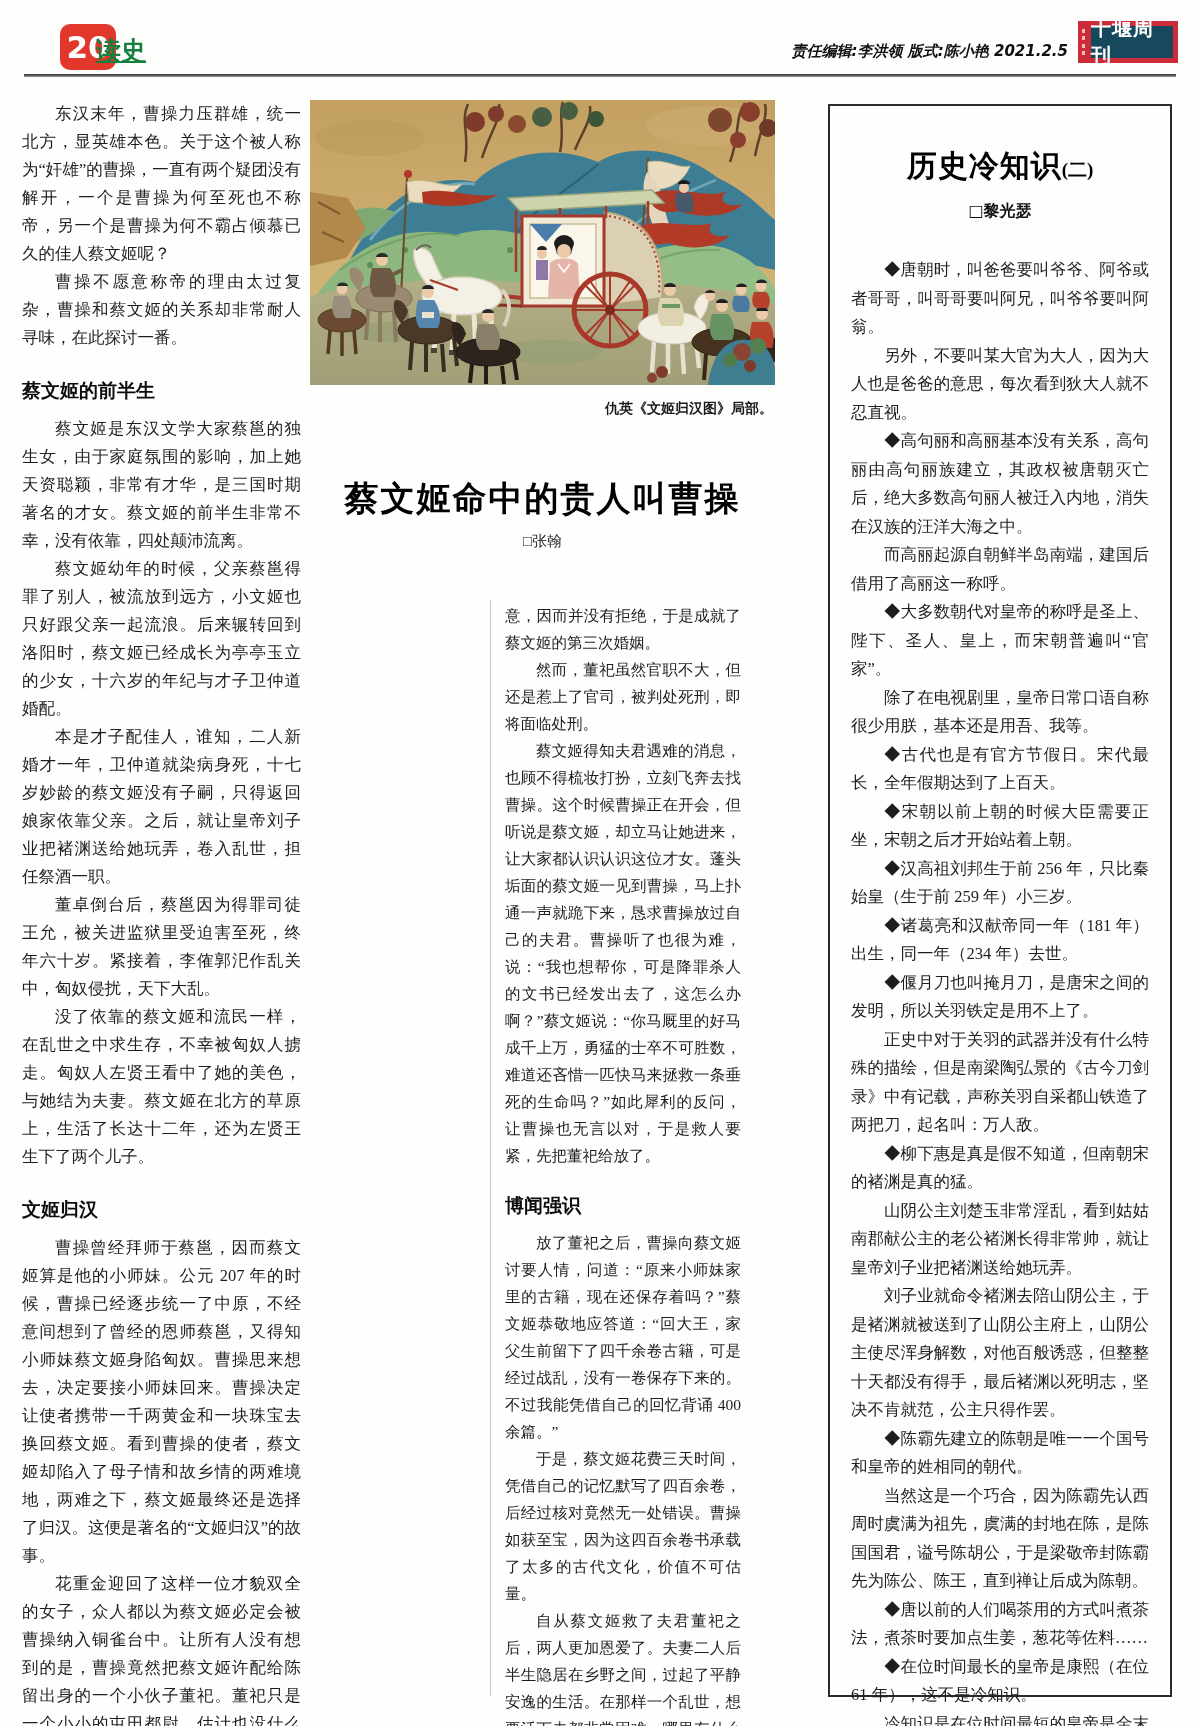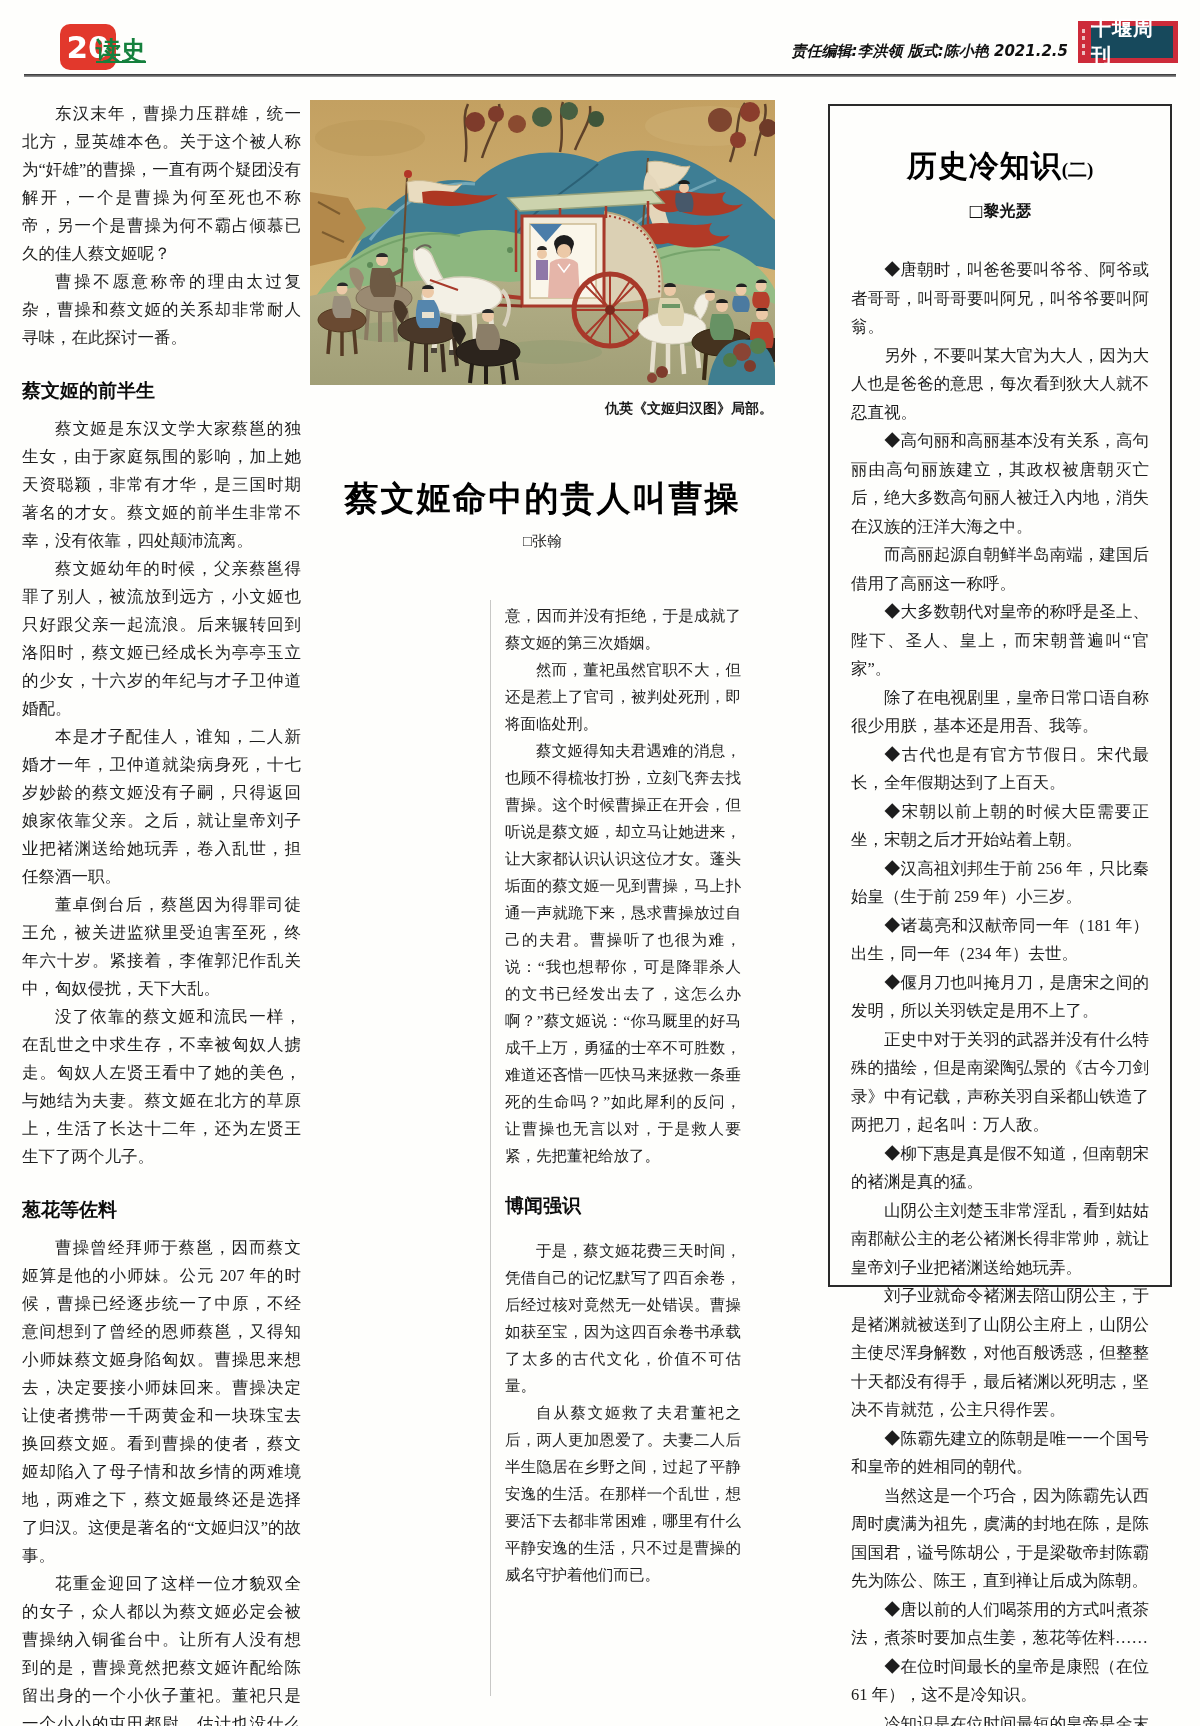--- a/index.html
+++ b/index.html
@@ -24,33 +24,33 @@
 
   
   .col-left{position:absolute;left:22px;top:100px;width:279px;}
   .col-mid{position:absolute;left:505px;top:602px;width:236px;}
   .col-divider{position:absolute;left:490px;top:600px;width:1px;height:1096px;background:#c8c8c6;}
 
   .para{font-size:16.5px;line-height:28px;text-align:justify;text-indent:2em;margin:0;}
   .para.no-indent{text-indent:0;}
   .col-mid .para{font-size:15.5px;line-height:27px;}
   .sec-head{font:bold 19px "DejaVu Sans",sans-serif;color:#0c0c0c;margin:26px 0 11px;text-indent:0;}
-  .col-mid .sec-head{margin:24px 0 18px;font-family:Liberation Mono, monospace;}
+  .col-mid .sec-head{margin:24px 0 10px;font-family:Liberation Mono, monospace;}
 
   
   .painting{position:absolute;left:310px;top:100px;width:465px;height:285px;display:block;}
   .caption{position:absolute;left:310px;top:392px;width:463px;text-align:right;
            font:bold 14px "DejaVu Sans",sans-serif;color:#1a1a1a;margin-top:8px;}
   .feature-title{position:absolute;left:300px;top:476px;width:485px;text-align:center;
                  font:bold 34px "Liberation Serif",serif;letter-spacing:2px;color:#000;}
   .feature-byline{position:absolute;left:300px;top:532px;width:485px;text-align:center;
                   font:15px "Liberation Serif",serif;color:#222;}
 
   
-  .sidebar{position:absolute;left:828px;top:104px;width:344px;height:1183px;border:2px solid #2a2a2a;
+  .sidebar{position:absolute;left:828px;top:104px;width:344px;height:1593px;border:2px solid #2a2a2a;
            box-sizing:border-box;padding:40px 21px 20px;background:#fefefc;}
   .sidebar-title{text-align:center;font:bold 30px "Liberation Serif",serif;color:#000;letter-spacing:1px;}
   .sidebar-title .suffix{font-size:19px;font-weight:bold;letter-spacing:0;}
   .sidebar-byline{text-align:center;font:bold 16px "DejaVu Sans",sans-serif;margin:14px 0 34px;color:#111;}
   .sidebar .para{font-size:16.5px;line-height:28.5px;}
 </style>
 </head>
 <body>
 
 <div class="page">
@@ -71,21 +71,21 @@
 
   <div class="col-left">
       <div class="para">东汉末年，曹操力压群雄，统一北方，显英雄本色。关于这个被人称为“奸雄”的曹操，一直有两个疑团没有解开，一个是曹操为何至死也不称帝，另一个是曹操为何不霸占倾慕已久的佳人蔡文姬呢？</div>
       <div class="para">曹操不愿意称帝的理由太过复杂，曹操和蔡文姬的关系却非常耐人寻味，在此探讨一番。</div>
       <div class="sec-head">蔡文姬的前半生</div>
       <div class="para">蔡文姬是东汉文学大家蔡邕的独生女，由于家庭氛围的影响，加上她天资聪颖，非常有才华，是三国时期著名的才女。蔡文姬的前半生非常不幸，没有依靠，四处颠沛流离。</div>
       <div class="para">蔡文姬幼年的时候，父亲蔡邕得罪了别人，被流放到远方，小文姬也只好跟父亲一起流浪。后来辗转回到洛阳时，蔡文姬已经成长为亭亭玉立的少女，十六岁的年纪与才子卫仲道婚配。</div>
       <div class="para">本是才子配佳人，谁知，二人新婚才一年，卫仲道就染病身死，十七岁妙龄的蔡文姬没有子嗣，只得返回娘家依靠父亲。之后，就让皇帝刘子业把褚渊送给她玩弄，卷入乱世，担任祭酒一职。</div>
       <div class="para">董卓倒台后，蔡邕因为得罪司徒王允，被关进监狱里受迫害至死，终年六十岁。紧接着，李傕郭汜作乱关中，匈奴侵扰，天下大乱。</div>
       <div class="para">没了依靠的蔡文姬和流民一样，在乱世之中求生存，不幸被匈奴人掳走。匈奴人左贤王看中了她的美色，与她结为夫妻。蔡文姬在北方的草原上，生活了长达十二年，还为左贤王生下了两个儿子。</div>
-      <div class="sec-head">葱花等佐料</div>
+      <div class="sec-head">文姬归汉</div>
       <div class="para">曹操曾经拜师于蔡邕，因而蔡文姬算是他的小师妹。公元 207 年的时候，曹操已经逐步统一了中原，不经意间想到了曾经的恩师蔡邕，又得知小师妹蔡文姬身陷匈奴。曹操思来想去，决定要接小师妹回来。曹操决定让使者携带一千两黄金和一块珠宝去换回蔡文姬。看到曹操的使者，蔡文姬却陷入了母子情和故乡情的两难境地，两难之下，蔡文姬最终还是选择了归汉。这便是著名的“文姬归汉”的故事。</div>
       <div class="para">花重金迎回了这样一位才貌双全的女子，众人都以为蔡文姬必定会被曹操纳入铜雀台中。让所有人没有想到的是，曹操竟然把蔡文姬许配给陈留出身的一个小伙子董祀。董祀只是一个小小的屯田都尉，估计也没什么前途。</div>
     </div>
 
   <svg class="painting" viewBox="0 0 465 285" preserveAspectRatio="none" aria-hidden="true">
     <defs>
       <linearGradient id="sky" x1="0" y1="0" x2="0" y2="1">
         <stop offset="0" stop-color="#c3a061"></stop>
           <stop offset="1" stop-color="#d8bd80"></stop>
       </linearGradient>
@@ -330,20 +330,21 @@
   <div class="feature-title">蔡文姬命中的贵人叫曹操</div>
   <div class="feature-byline">□张翰</div>
 
   <div class="col-divider"></div>
 
   <div class="col-mid">
       <div class="para no-indent">意，因而并没有拒绝，于是成就了蔡文姬的第三次婚姻。</div>
       <div class="para">然而，董祀虽然官职不大，但还是惹上了官司，被判处死刑，即将面临处刑。</div>
       <div class="para">蔡文姬得知夫君遇难的消息，也顾不得梳妆打扮，立刻飞奔去找曹操。这个时候曹操正在开会，但听说是蔡文姬，却立马让她进来，让大家都认识认识这位才女。蓬头垢面的蔡文姬一见到曹操，马上扑通一声就跪下来，恳求曹操放过自己的夫君。曹操听了也很为难，说：“我也想帮你，可是降罪杀人的文书已经发出去了，这怎么办啊？”蔡文姬说：“你马厩里的好马成千上万，勇猛的士卒不可胜数，难道还吝惜一匹快马来拯救一条垂死的生命吗？”如此犀利的反问，让曹操也无言以对，于是救人要紧，先把董祀给放了。</div>
       <div class="sec-head">博闻强识</div>
+      <div class="para">放了董祀之后，曹操向蔡文姬讨要人情，问道：“原来小师妹家里的古籍，现在还保存着吗？”蔡文姬恭敬地应答道：“回大王，家父生前留下了四千余卷古籍，可是经过战乱，没有一卷保存下来的。不过我能凭借自己的回忆背诵 400 余篇。”</div>
       <div class="para">于是，蔡文姬花费三天时间，凭借自己的记忆默写了四百余卷，后经过核对竟然无一处错误。曹操如获至宝，因为这四百余卷书承载了太多的古代文化，价值不可估量。</div>
       <div class="para">自从蔡文姬救了夫君董祀之后，两人更加恩爱了。夫妻二人后半生隐居在乡野之间，过起了平静安逸的生活。在那样一个乱世，想要活下去都非常困难，哪里有什么平静安逸的生活，只不过是曹操的威名守护着他们而已。</div>
     </div>
 
   <div class="sidebar">
     <div class="sidebar-title">
       <span>历史冷知识</span><span class="suffix">(二)</span>
     </div>
     <div class="sidebar-byline">□黎光瑟</div>
     <div>

